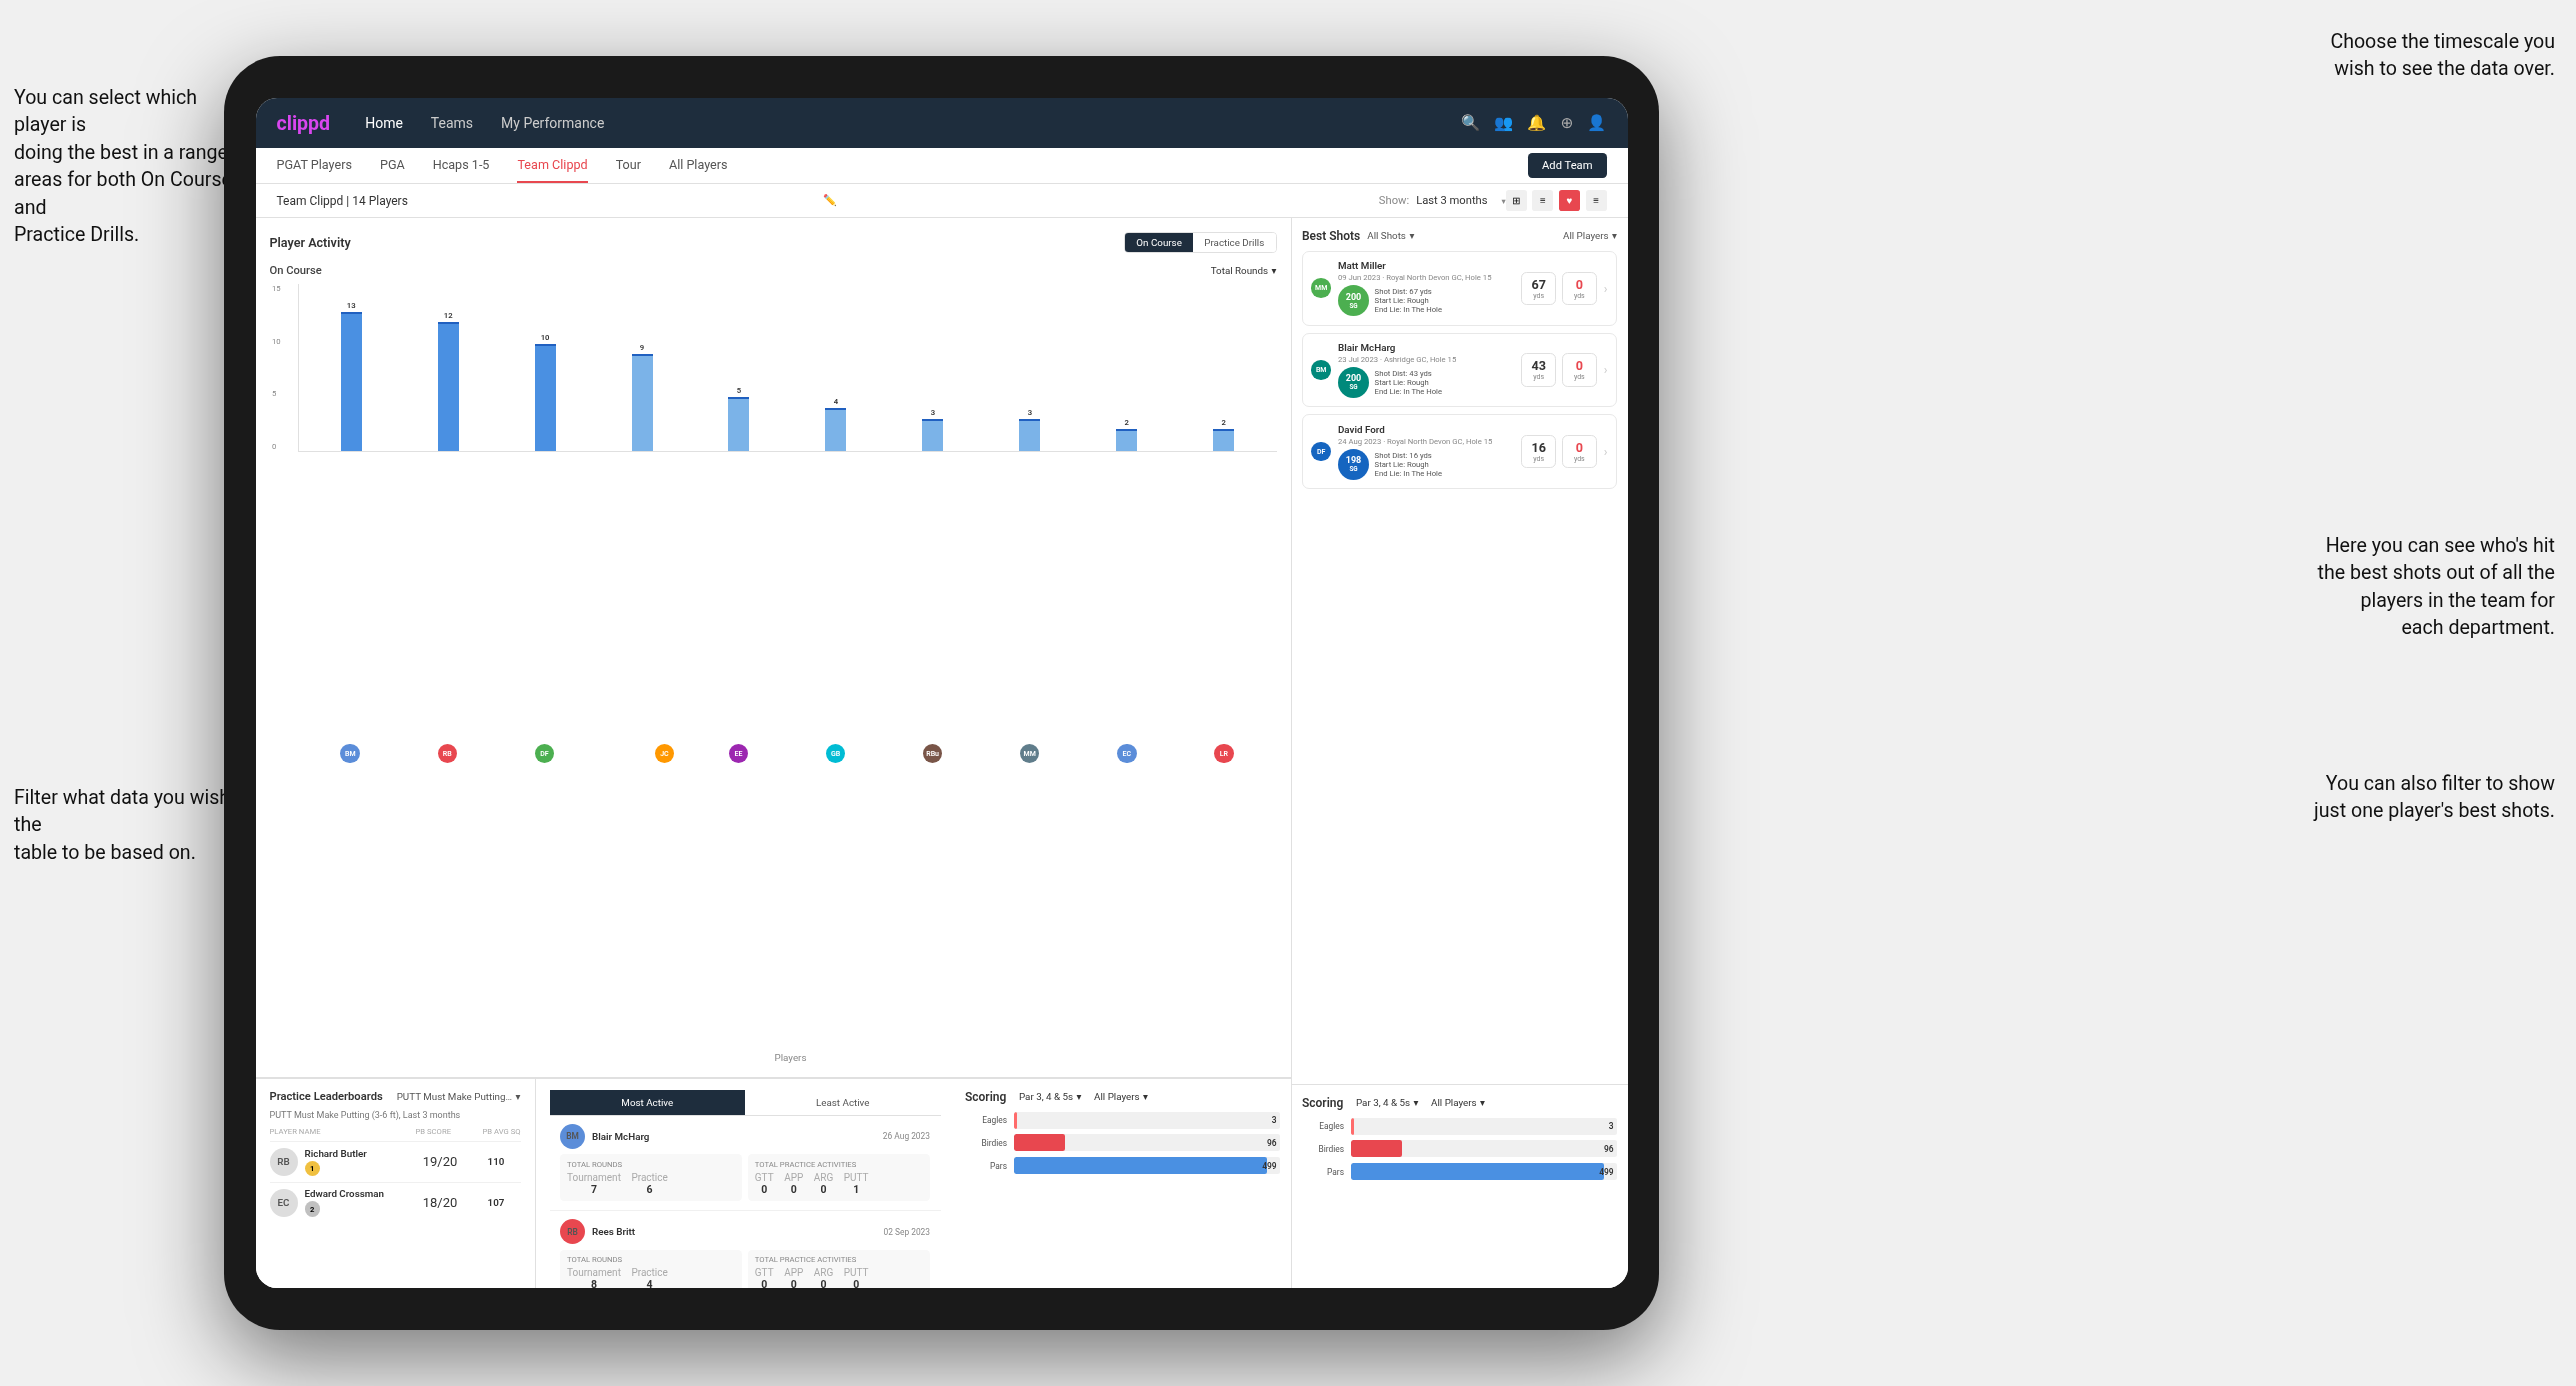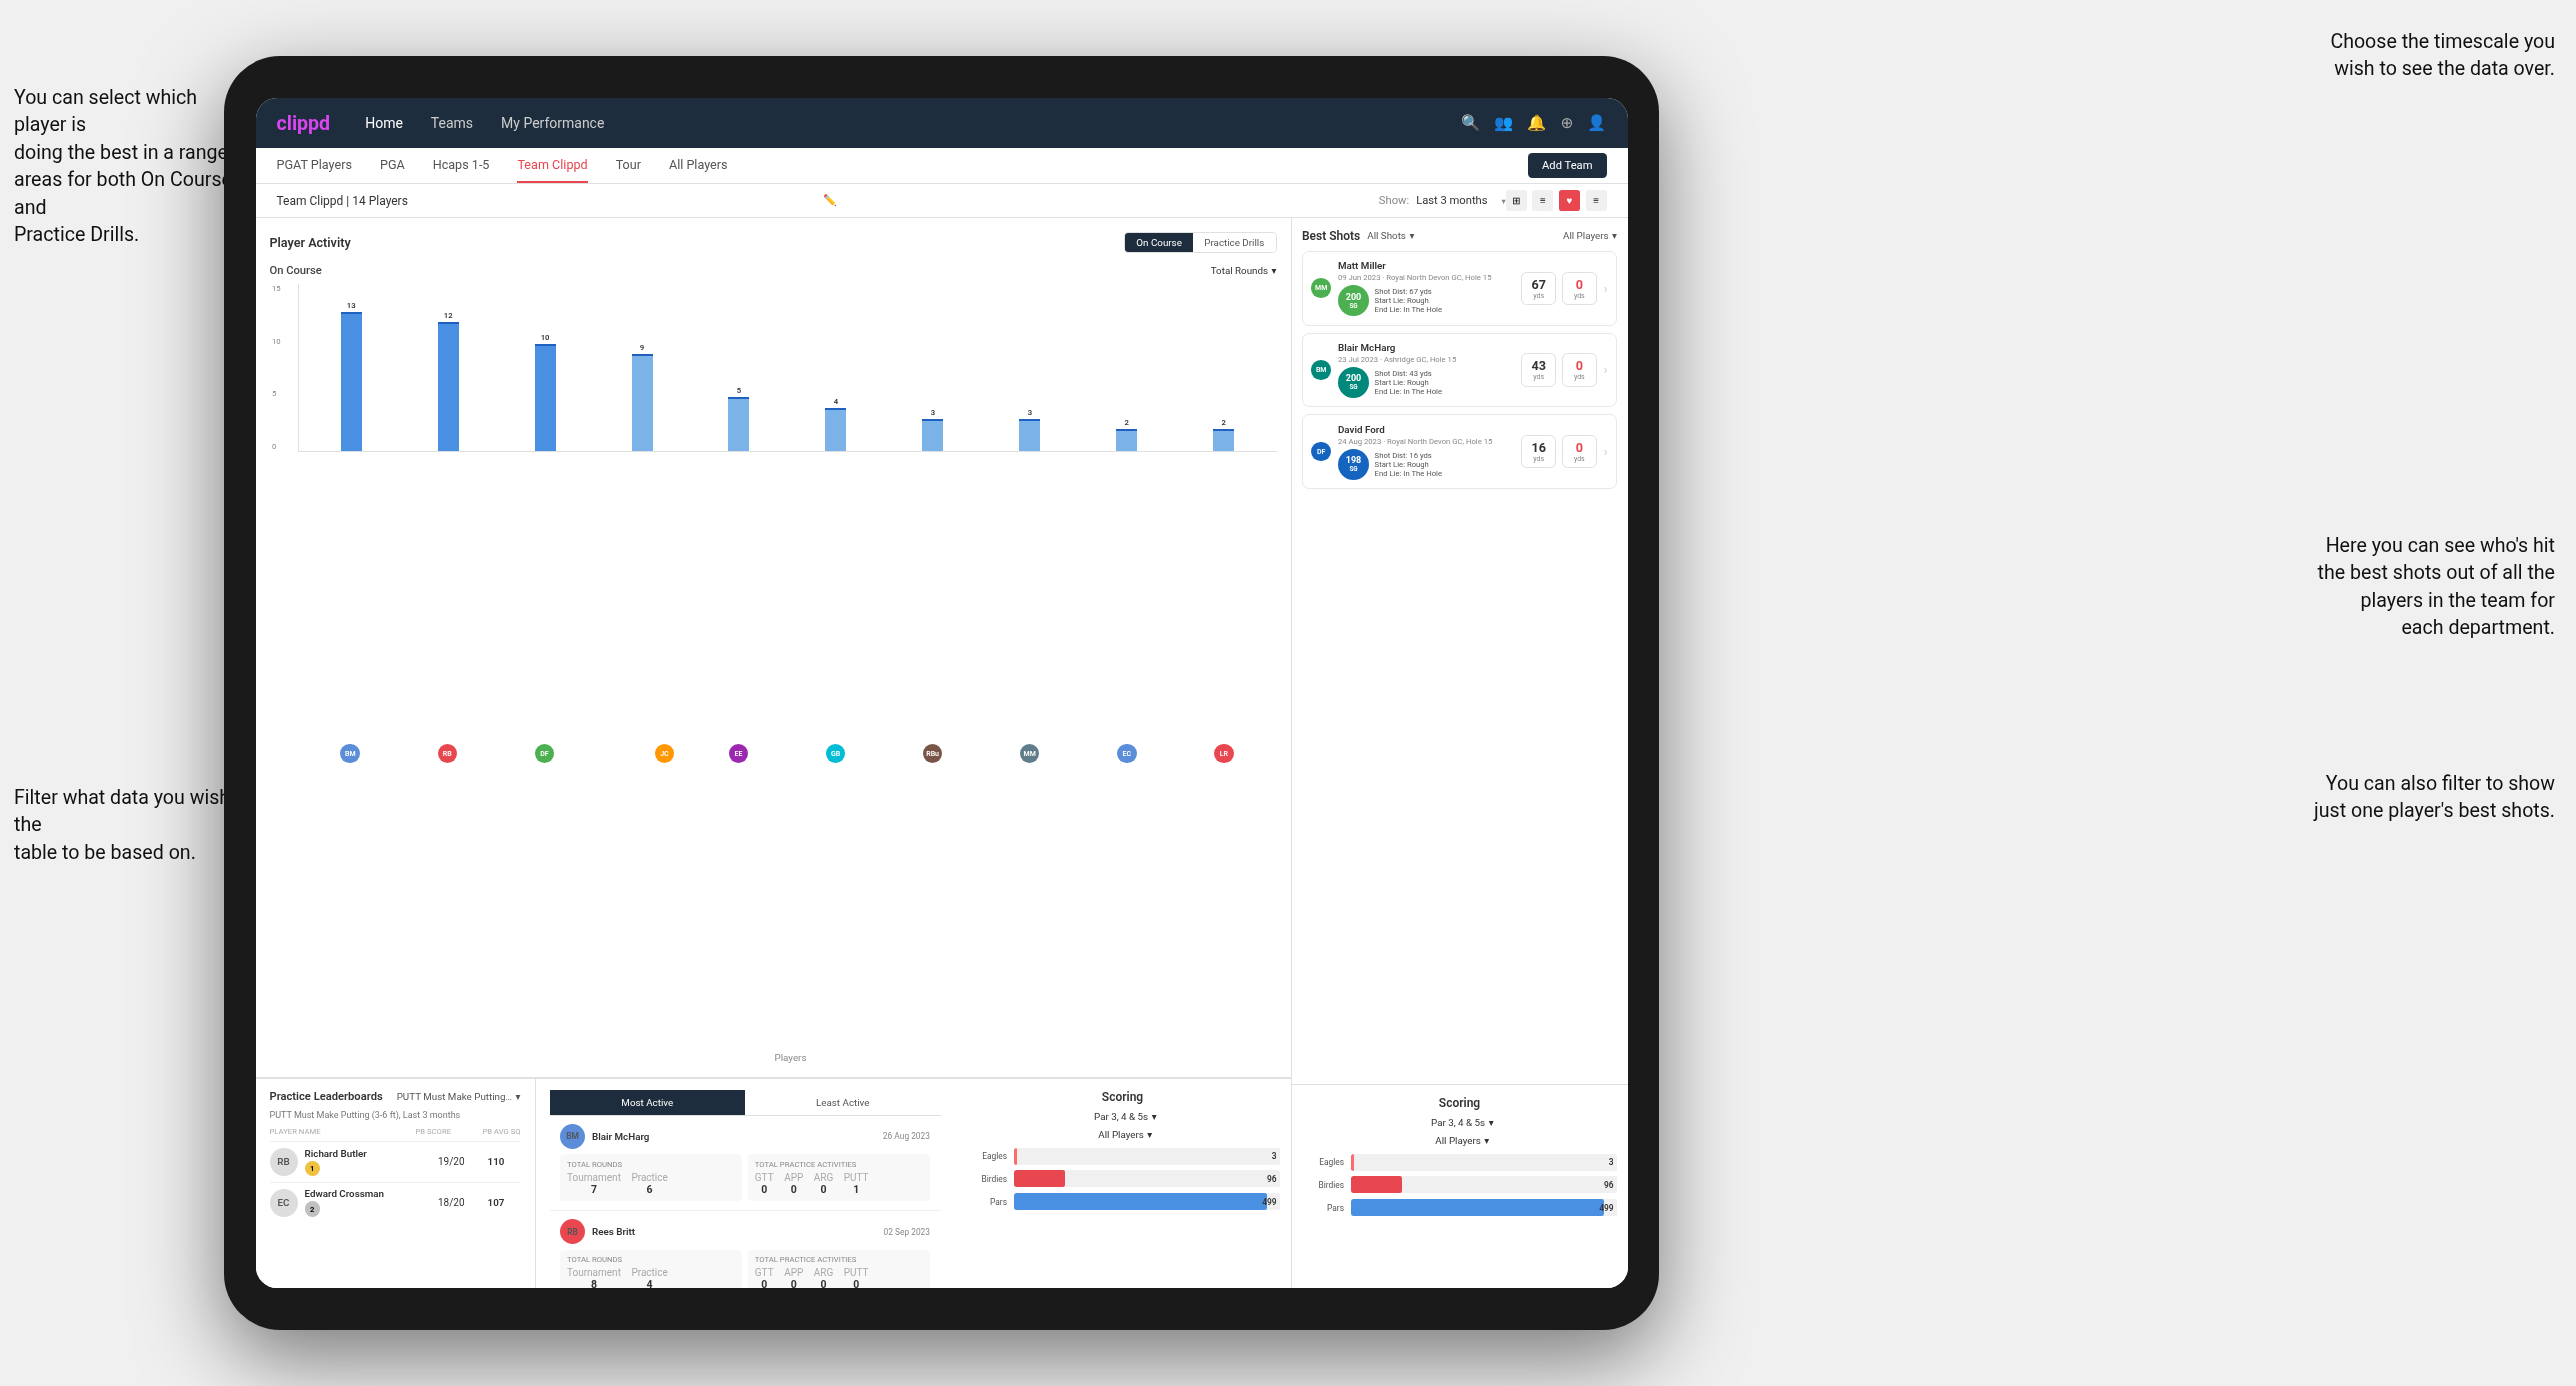--- a/index.html
+++ b/index.html
@@ -494,21 +494,20 @@
       height: 203px;
       padding: 10.5px;
       overflow: hidden;
     }
 
     .scoring-header {
       display: flex;
       align-items: center;
       gap: 7px;
       margin-bottom: 8.4px;
-      flex-direction: column;
     }
 
     .scoring-title {
       font-size: 12px;
       font-weight: 600;
       color: #333;
     }
 
     .practice-header {
       display: flex;
@@ -592,22 +591,22 @@
       align-items: center;
       justify-content: center;
       font-weight: 700;
       margin-top: 2.1px;
     }
 
     .rank-badge.silver { background: #c0c0c0; }
 
     .col-score-val {
       width: 49px;
-      text-align: right;
-      font-size: 10px;
+      text-align: center;
+      font-size: 13px;
       color: #333;
     }
 
     .col-avg-val {
       width: 49px;
       text-align: center;
       font-size: 9.8px;
       font-weight: 600;
       color: #333;
     }

